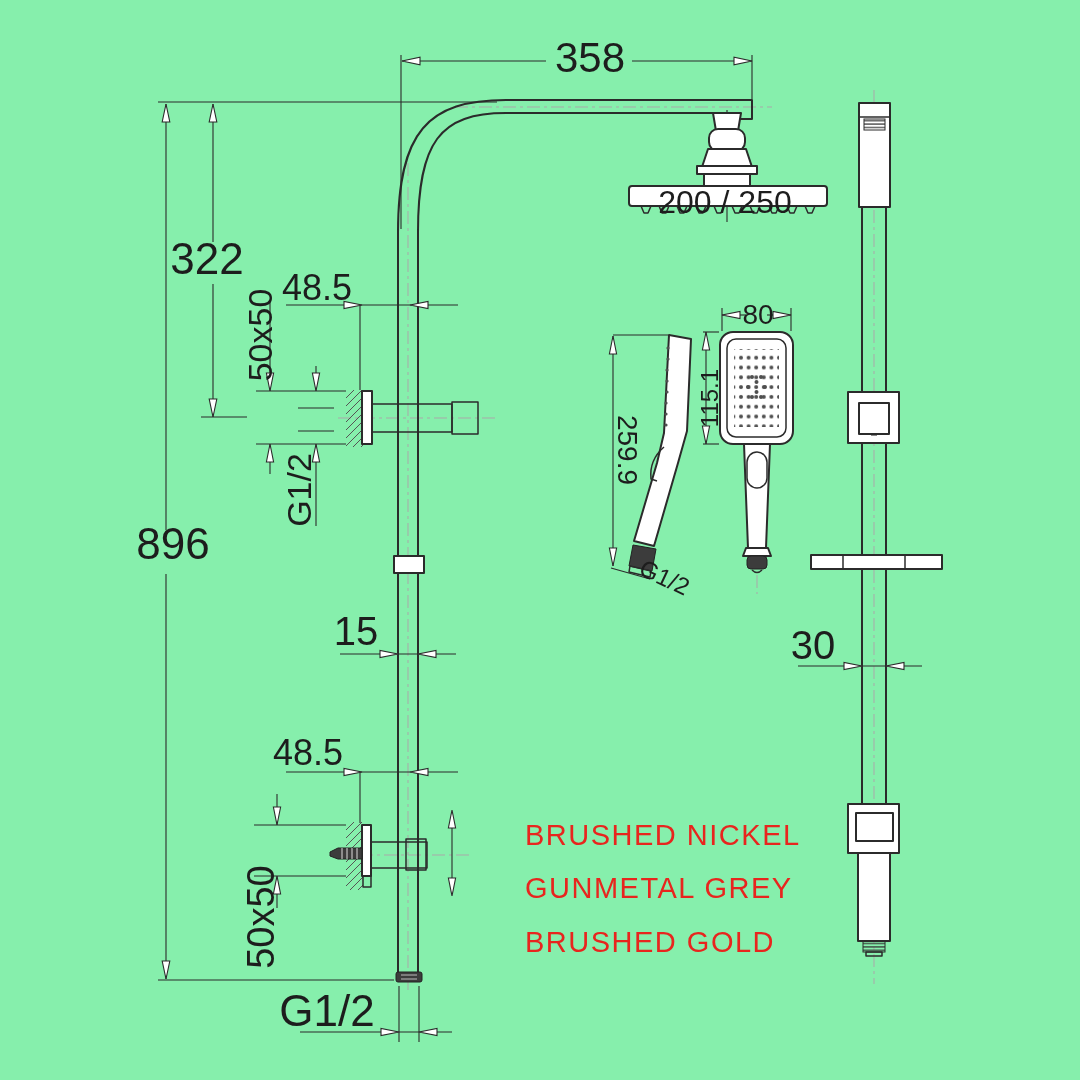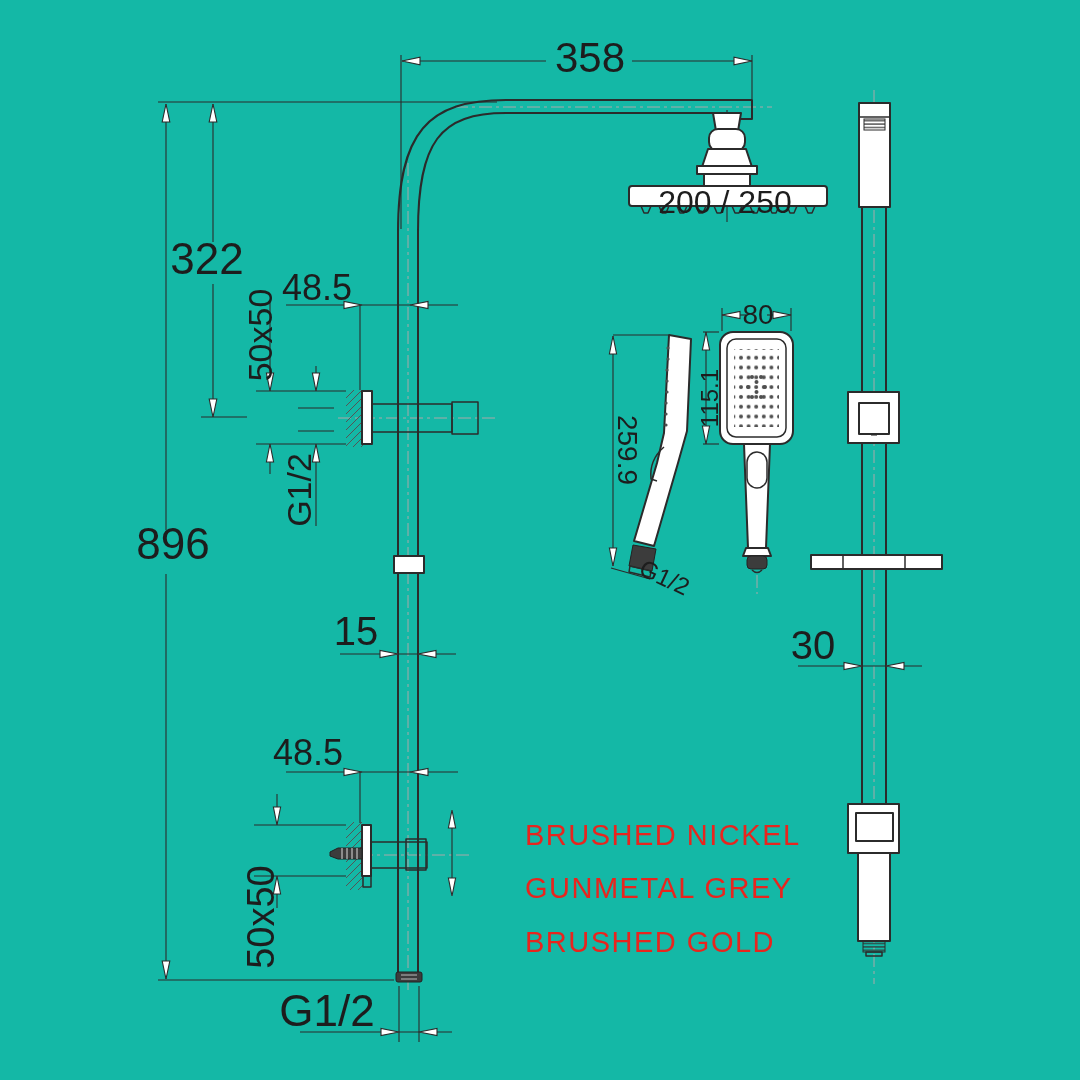--- a/index.html
+++ b/index.html
@@ -1,16 +1,16 @@
 <!DOCTYPE html>
 <html><head>
 <meta charset="utf-8">
 <style>
   html,body{margin:0;padding:0;background:#ffffff;}
-  .stage{width:1080px;height:1080px;position:relative;background:#14b8a6;overflow:hidden;}
+  .stage{width:1080px;height:1080px;position:relative;background:#86efac;overflow:hidden;}
   svg{display:block}
   .o  {fill:none;stroke:#2b2b2b;stroke-width:2;stroke-linejoin:round;stroke-linecap:round}
   .o15{fill:none;stroke:#2b2b2b;stroke-width:1.5;stroke-linejoin:round}
   .wf {fill:#ffffff;stroke:#2b2b2b;stroke-width:2;stroke-linejoin:round}
   .d  {fill:none;stroke:#2b2b2b;stroke-width:1.1}
   .c  {fill:none;stroke:#a9a9a9;stroke-width:1;stroke-dasharray:13 4 3 4}
   .a  {fill:#ffffff;stroke:#2b2b2b;stroke-width:1.1;stroke-linejoin:miter}
   .t  {font-family:"Liberation Sans","DejaVu Sans",sans-serif;fill:#1d1d1d}
   .red{font-family:"Liberation Sans","DejaVu Sans",sans-serif;fill:#e8251e;letter-spacing:1.5px}
   .dark{fill:#3c3c3c;stroke:#222222;stroke-width:1}

